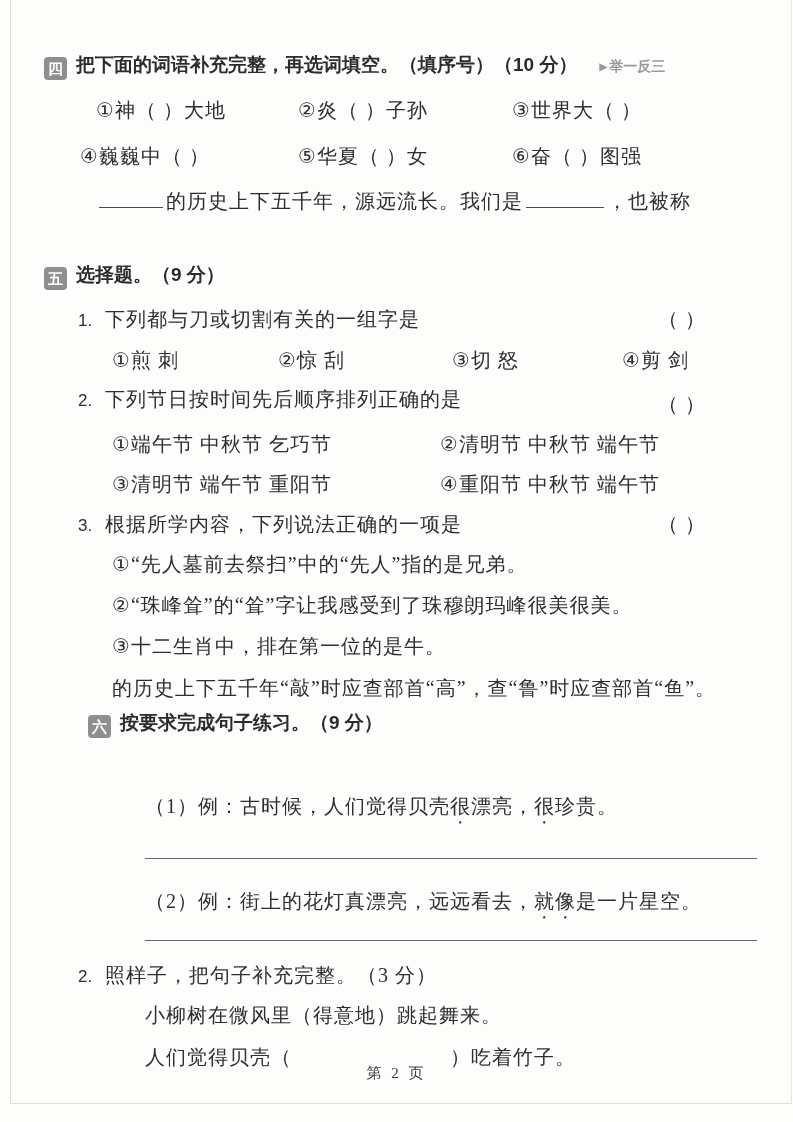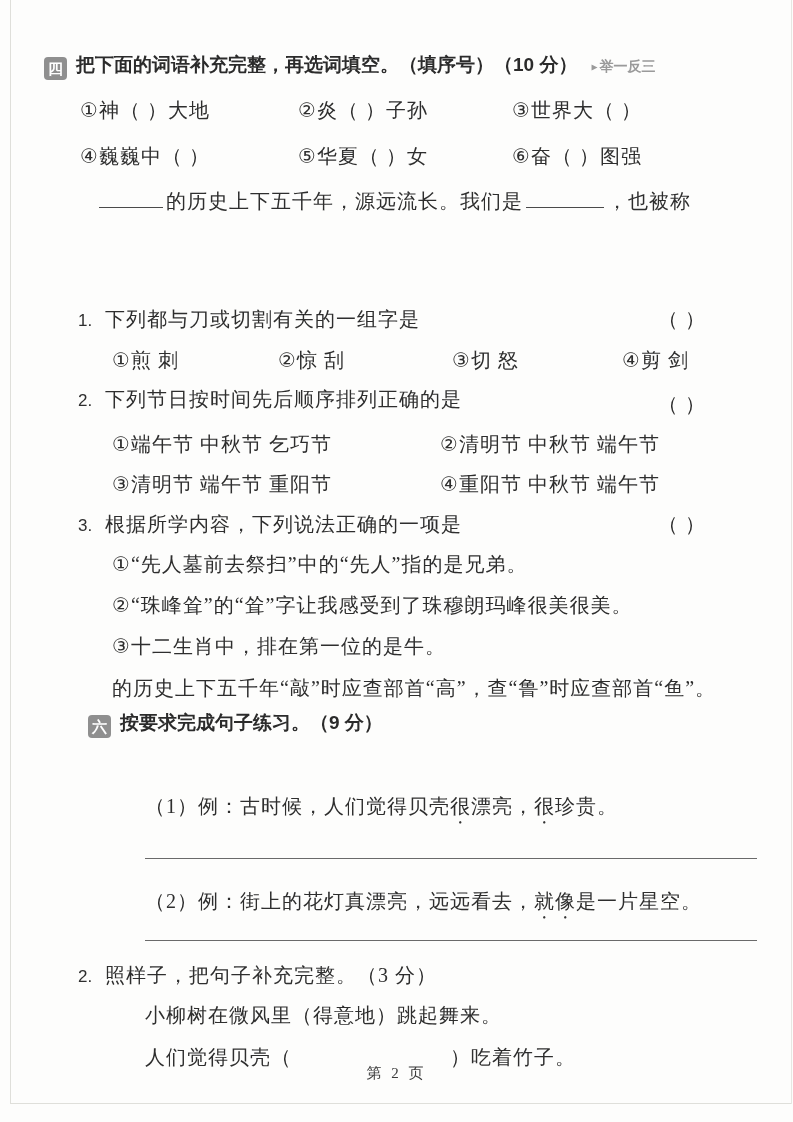--- a/index.html
+++ b/index.html
@@ -18,21 +18,21 @@
   .abs{position:absolute;white-space:nowrap;}
 
   
   .sec-header{font-family:"Liberation Sans","DejaVu Sans",sans-serif;font-weight:bold;font-size:19px;color:#2b2b2b;}
   .badge{
     display:inline-block;width:23px;height:23px;margin-right:9px;
     background:#8f8f8f;color:#ffffff;border-radius:4px;
     text-align:center;line-height:23px;font-size:15px;font-weight:bold;
     vertical-align:-3px;
   }
-  .tag{font-family:Liberation Mono, monospace;font-weight:bold;color:#9a9a9a;font-size:14px;margin-left:14px;}
+  .tag{font-family:Liberation Serif, serif;font-weight:bold;color:#9a9a9a;font-size:14px;margin-left:22px;}
   .tag .arrow{font-size:10px;margin-right:2px;vertical-align:1px;}
 
   
   .body-txt{font-size:20px;letter-spacing:1px;}
   .qnum{display:inline-block;width:27px;font-family:"Liberation Sans","DejaVu Sans",sans-serif;font-size:17px;letter-spacing:0;}
   .sub{font-size:20px;letter-spacing:1px;}
 
   
   .blank{display:inline-block;height:1.0em;border-bottom:1.5px solid #4a4a4a;vertical-align:baseline;margin:0 3px;}
   .b1{width:64px}.b2{width:78px}.b3{width:72px}.b4{width:80px}
@@ -44,21 +44,21 @@
     -webkit-text-emphasis:filled dot #333;
     -webkit-text-emphasis-position:under right;
     text-emphasis:filled dot #333;
     text-emphasis-position:under right;
   }
 
   .footer{position:absolute;top:1064px;left:0;width:100%;text-align:center;font-size:15px;letter-spacing:3px;color:#3a3a3a;}
 
   
   .s4h{top:52px;left:44px;}
-  .it0{top:97px;left:80px}.it1{top:97px;left:298px}.it2{top:97px;left:512px}
+  .it0{top:97px;left:96px}.it1{top:97px;left:298px}.it2{top:97px;left:512px}
   .it3{top:143px;left:80px}.it4{top:143px;left:298px}.it5{top:143px;left:512px}
   .pl1{top:187px;left:96px}.pl2{top:228px;left:78px}
   .s5h{top:262px;left:44px;}
   .q1{top:306px;left:78px}.q1b{top:306px;left:658px}
   .o10{top:347px;left:112px}.o11{top:347px;left:278px}.o12{top:347px;left:452px}.o13{top:347px;left:622px}
   .q2{top:386px;left:78px}.q2b{top:391px;left:658px}
   .o20{top:431px;left:112px}.o21{top:431px;left:440px}
   .o22{top:471px;left:112px}.o23{top:471px;left:440px}
   .q3{top:511px;left:78px}.q3b{top:511px;left:658px}
   .o30{top:551px;left:112px}.o31{top:592px;left:112px}.o32{top:633px;left:112px}.o33{top:675px;left:112px}
@@ -88,20 +88,23 @@
   <span class="abs body-txt it1">②炎（  ）子孙</span>
   <span class="abs body-txt it2">③世界大（  ）</span>
   <span class="abs body-txt it3">④巍巍中（  ）</span>
   <span class="abs body-txt it4">⑤华夏（  ）女</span>
   <span class="abs body-txt it5">⑥奋（  ）图强</span>
 
   <div class="abs body-txt pl1">
     <span class="blank b1"></span><span>的历史上下五千年，源远流长。我们是</span><span class="blank b2"></span><span>，也被称</span>
   </div>
 
+  <div class="abs sec-header s5h">
+    <span class="badge">五</span><span>选择题。（9 分）</span>
+  </div>
 
   <div class="abs body-txt q1">
     <span class="qnum">1.</span><span>下列都与刀或切割有关的一组字是</span>
   </div>
   <span class="abs body-txt q1b">（  ）</span>
   <span class="abs body-txt o10">①煎 刺</span>
   <span class="abs body-txt o11">②惊 刮</span>
   <span class="abs body-txt o12">③切 怒</span>
   <span class="abs body-txt o13">④剪 剑</span>
 

